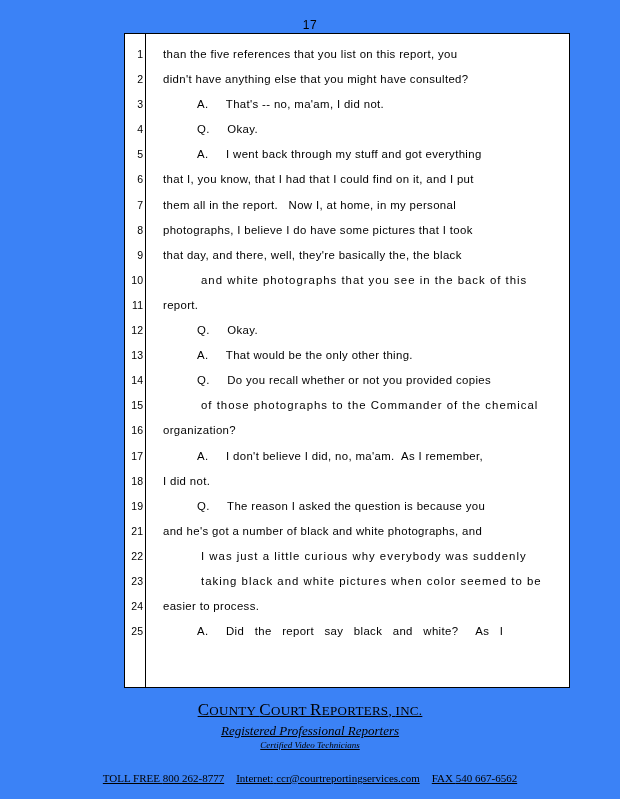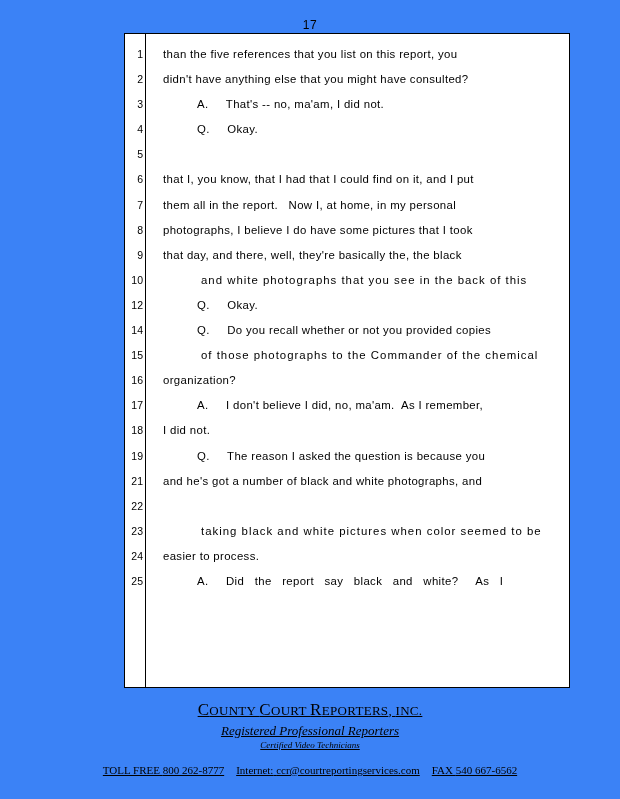--- a/index.html
+++ b/index.html
@@ -123,21 +123,21 @@
   }
   .footer-sub2 {
     font-family: "Liberation Serif", serif;
     font-style: italic;
     font-size: 9px;
     margin-top: 1px;
   }
   .footer-contact {
     font-family: "Liberation Serif", serif;
     font-size: 11px;
-    margin-top: 14px;
+    margin-top: 22px;
     white-space: nowrap;
   }
   .footer-contact .sep {
     display: inline-block;
     width: 12px;
   }
   .footer-tagline {
     font-family: "Liberation Serif", serif;
     font-style: italic;
     font-size: 9px;
@@ -167,20 +167,21 @@
     <div class="line">
       <div class="line-no">3</div>
       <div class="line-text indent">A.     That's -- no, ma'am, I did not.</div>
     </div>
     <div class="line">
       <div class="line-no">4</div>
       <div class="line-text indent">Q.     Okay.</div>
     </div>
     <div class="line">
       <div class="line-no">5</div>
+      <div class="line-text indent">A.     I went back through my stuff and got everything</div>
     </div>
     <div class="line">
       <div class="line-no">6</div>
       <div class="line-text">that I, you know, that I had that I could find on it, and I put</div>
     </div>
     <div class="line">
       <div class="line-no">7</div>
       <div class="line-text">them all in the report.   Now I, at home, in my personal</div>
     </div>
     <div class="line">
@@ -189,24 +190,32 @@
     </div>
     <div class="line">
       <div class="line-no">9</div>
       <div class="line-text">that day, and there, well, they're basically the, the black</div>
     </div>
     <div class="line">
       <div class="line-no">10</div>
       <div class="line-text wide">and white photographs that you see in the back of this</div>
     </div>
     <div class="line">
+      <div class="line-no">11</div>
+      <div class="line-text">report.</div>
+    </div>
+    <div class="line">
       <div class="line-no">12</div>
       <div class="line-text indent">Q.     Okay.</div>
     </div>
     <div class="line">
+      <div class="line-no">13</div>
+      <div class="line-text indent">A.     That would be the only other thing.</div>
+    </div>
+    <div class="line">
       <div class="line-no">14</div>
       <div class="line-text indent">Q.     Do you recall whether or not you provided copies</div>
     </div>
     <div class="line">
       <div class="line-no">15</div>
       <div class="line-text wide">of those photographs to the Commander of the chemical</div>
     </div>
     <div class="line">
       <div class="line-no">16</div>
       <div class="line-text">organization?</div>
@@ -222,20 +231,21 @@
     <div class="line">
       <div class="line-no">19</div>
       <div class="line-text indent">Q.     The reason I asked the question is because you</div>
     </div>
     <div class="line">
       <div class="line-no">21</div>
       <div class="line-text">and he's got a number of black and white photographs, and</div>
     </div>
     <div class="line">
       <div class="line-no">22</div>
+      <div class="line-text wide">I was just a little curious why everybody was suddenly</div>
     </div>
     <div class="line">
       <div class="line-no">23</div>
       <div class="line-text wide">taking black and white pictures when color seemed to be</div>
     </div>
     <div class="line">
       <div class="line-no">24</div>
       <div class="line-text">easier to process.</div>
     </div>
     <div class="line">

